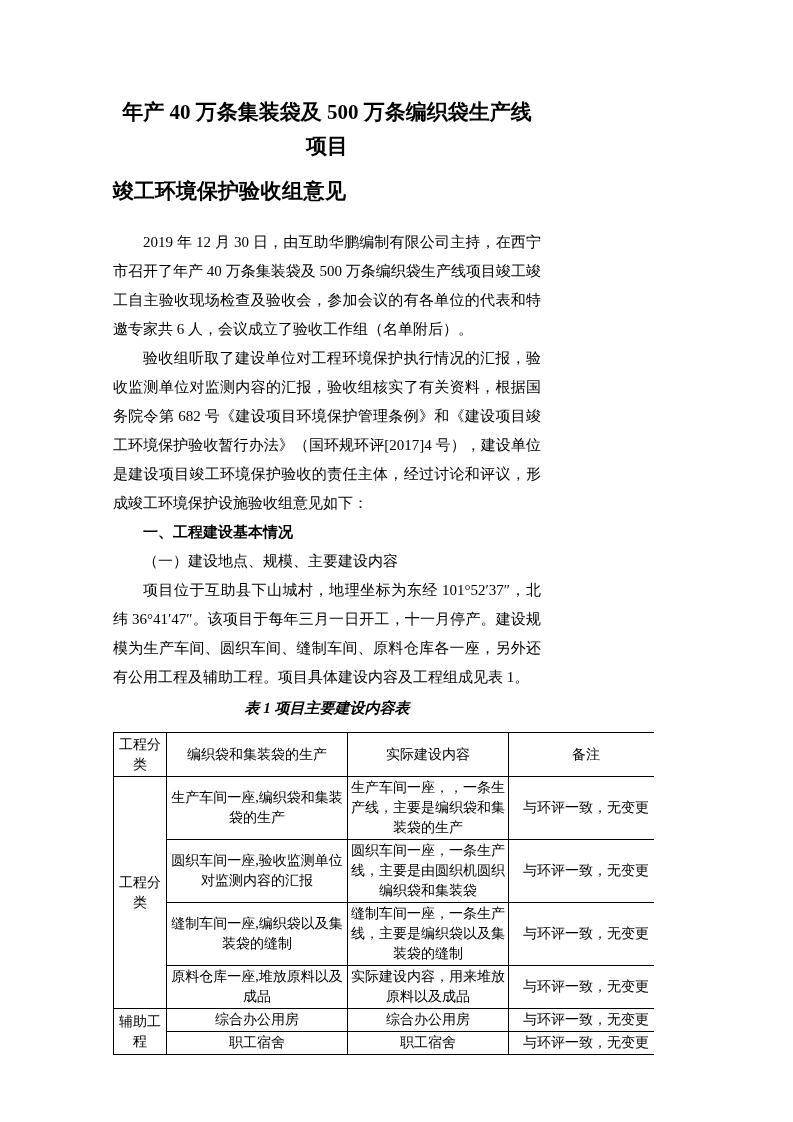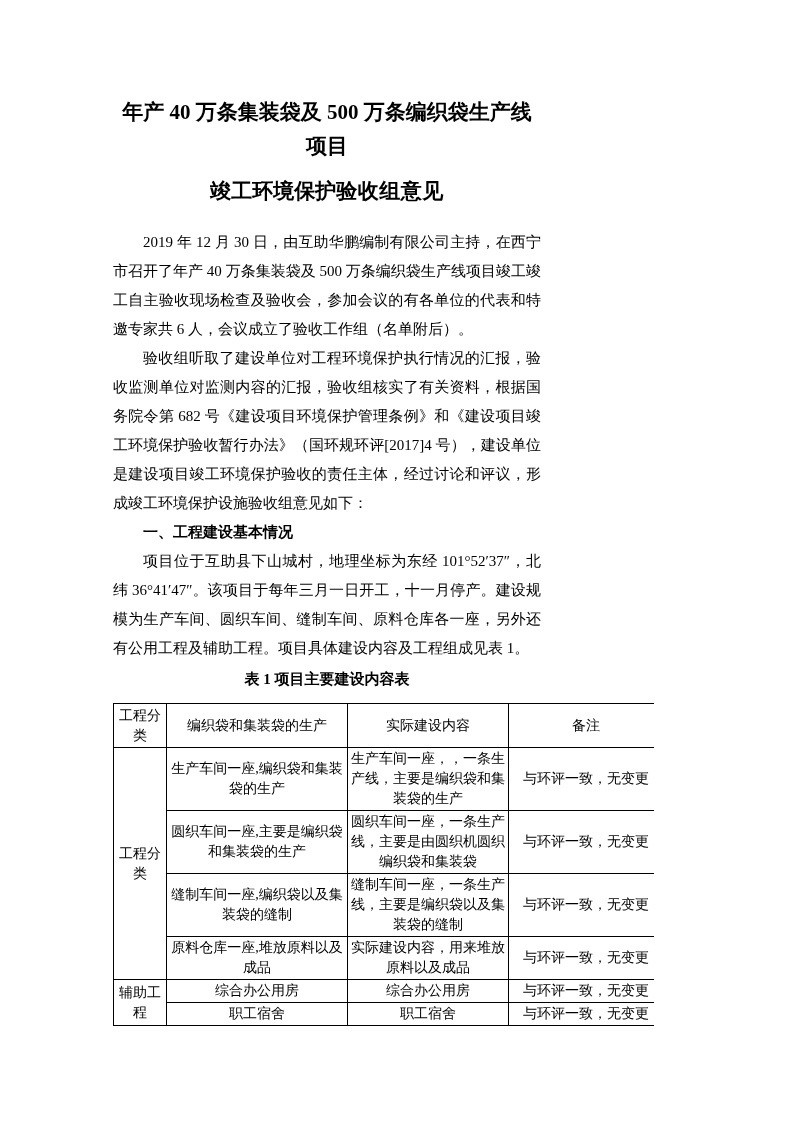--- a/index.html
+++ b/index.html
@@ -6,36 +6,36 @@
   .page {
     width:654px; height:1122px; background:#ffffff; color:#000;
     font-family:"Liberation Serif","DejaVu Serif",serif;
     box-sizing:border-box; padding:95px 113px 0 113px; overflow:hidden;
   }
   .title-line1 {
     font-size:21px; font-weight:bold; text-align:center;
     line-height:34px; margin:0;
   }
   .title-line2 {
-    font-size:21px; font-weight:bold; text-align:center;
+    font-size:21px; font-weight:bold; 
     line-height:34px; margin:11px 0 0 0;
   }
   .title-line2 .heavy {
     font-family:"Liberation Sans","DejaVu Sans",sans-serif;
     font-weight:900; letter-spacing:0.5px;
   }
   .para {
     font-size:15px; line-height:29px; text-align:justify;
     text-indent:2em; margin:0; word-break:break-all;
   }
   .para-first { margin-top:20px; }
   .heading-bold { font-weight:bold; }
   .table-caption {
     font-size:15px; font-weight:bold; text-align:center;
-    line-height:29px; margin:2px 0 0 0;
+    line-height:29px; margin:2px 0 0 0;font-style:italic;
   }
   table.ctab {
     border-collapse:collapse; table-layout:fixed;
     width:550px; margin:9px auto 0 auto;
   }
   table.ctab th, table.ctab td {
     border:1px solid #000; font-size:14px; font-weight:normal;
     line-height:20px; text-align:center; vertical-align:middle;
     padding:1px 3px; word-break:break-all; overflow:hidden;
   }
@@ -56,20 +56,21 @@
   <h1 class="title-line1">年产 40 万条集装袋及 500 万条编织袋生产线项目</h1>
 
   <h1 class="title-line2"><span>竣工环境保护</span><span class="heavy">验收组意见</span></h1>
 
   <p class="para para-first">2019 年 12 月 30 日，由互助华鹏编制有限公司主持，在西宁市召开了年产 40 万条集装袋及 500 万条编织袋生产线项目竣工竣工自主验收现场检查及验收会，参加会议的有各单位的代表和特邀专家共 6 人，会议成立了验收工作组（名单附后）。</p>
 
   <p class="para">验收组听取了建设单位对工程环境保护执行情况的汇报，验收监测单位对监测内容的汇报，验收组核实了有关资料，根据国务院令第 682 号《建设项目环境保护管理条例》和《建设项目竣工环境保护验收暂行办法》（国环规环评[2017]4 号），建设单位是建设项目竣工环境保护验收的责任主体，经过讨论和评议，形成竣工环境保护设施验收组意见如下：</p>
 
   <p class="para heading-bold">一、工程建设基本情况</p>
 
+  <p class="para">（一）建设地点、规模、主要建设内容</p>
 
   <p class="para">项目位于互助县下山城村，地理坐标为东经 101°52′37″，北纬 36°41′47″。该项目于每年三月一日开工，十一月停产。建设规模为生产车间、圆织车间、缝制车间、原料仓库各一座，另外还有公用工程及辅助工程。项目具体建设内容及工程组成见表 1。</p>
 
   <p class="table-caption">表 1 项目主要建设内容表</p>
 
   <table class="ctab">
     <colgroup>
       <col class="col-cat">
         <col class="col-eia">
         <col class="col-actual">
@@ -84,21 +85,21 @@
       </tr>
     </thead>
     <tbody>
       <tr class="row-tall">
         <td rowspan="4">工程分类</td>
         <td>生产车间一座,编织袋和集装袋的生产</td>
         <td>生产车间一座，，一条生产线，主要是编织袋和集装袋的生产</td>
         <td>与环评一致，无变更</td>
       </tr>
       <tr class="row-tall">
-        <td>圆织车间一座,主要是编织袋和集装袋的生产</td>
+        <td>圆织车间一座,验收监测单位对监测内容的汇报</td>
         <td>圆织车间一座，一条生产线，主要是由圆织机圆织编织袋和集装袋</td>
         <td>与环评一致，无变更</td>
       </tr>
       <tr class="row-tall">
         <td>缝制车间一座,编织袋以及集装袋的缝制</td>
         <td>缝制车间一座，一条生产线，主要是编织袋以及集装袋的缝制</td>
         <td>与环评一致，无变更</td>
       </tr>
       <tr class="row-mid">
         <td>原料仓库一座,堆放原料以及成品</td>

